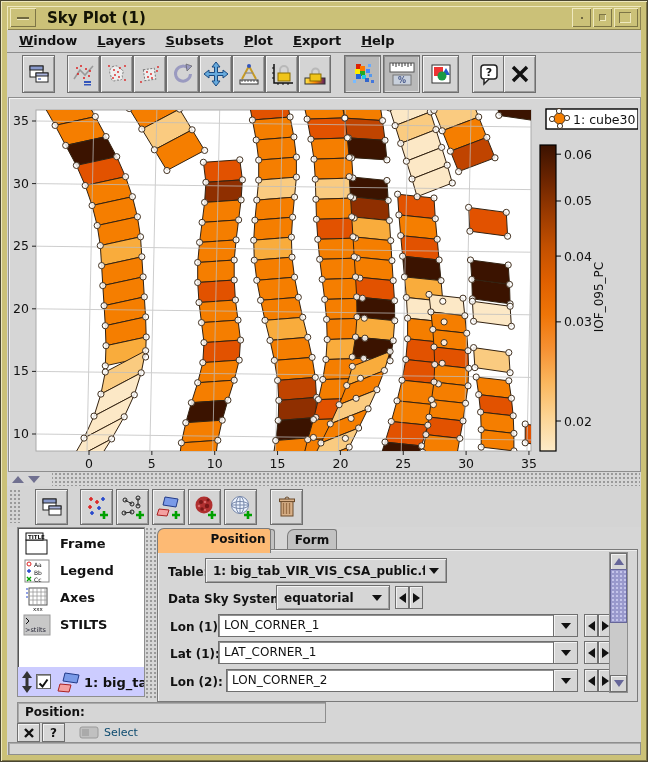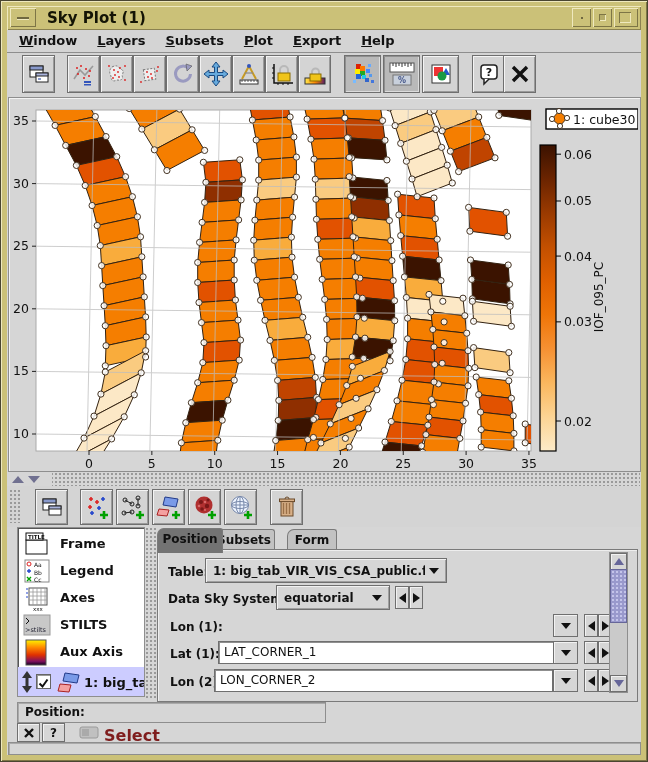--- a/index.html
+++ b/index.html
@@ -36,21 +36,21 @@
   .grip{left:2px;top:459px;width:13px;height:34px;background-image:radial-gradient(#9a9a9a 1px,transparent 1.2px);background-size:4px 4px;}
   .vsplit{left:138px;top:497px;width:11px;height:173px;background-image:radial-gradient(#9a9a9a 1px,transparent 1.2px);background-size:4px 4px;}
   
   .layer-list{left:10px;top:497px;width:126px;height:168px;background:#fff;border:1px solid #8e8e8e;box-shadow:inset 1px 1px 0 #555;overflow:hidden;}
   .layer-row{position:absolute;left:0;width:126px;height:27px;}
   .layer-row .lbl{position:absolute;left:42px;top:6px;font-size:13px;font-weight:bold;color:#111;white-space:nowrap;}
   .layer-row.sel{background:#CCCCFF;height:30px;}
   
   .tab{position:absolute;top:499px;height:19px;background:#c2c2c2;border:1px solid #7a7a7a;border-bottom:none;
        border-radius:7px 3px 0 0;font-size:12px;font-weight:bold;color:#111;text-align:center;padding-top:3px;}
-  .tab.sel{background:#737373;height:21px;top:498px;z-index:3;}
+  .tab.sel{background:#fdba74;height:21px;top:498px;z-index:3;padding-left:48px;}
   .tabpanel{left:150px;top:519px;width:479px;height:151px;background:#D6D6D6;border:1px solid #7a7a7a;box-shadow:inset 1px 1px 0 #eee;}
   
   .flabel{position:absolute;font-size:12px;font-weight:bold;color:#111;}
   .combo{position:absolute;background:#D6D6D6;border:1px solid #6f6f6f;box-shadow:inset 1px 1px 0 #f2f2f2, inset -1px -1px 0 #9f9f9f;
          font-size:12px;font-weight:bold;color:#111;display:flex;align-items:center;}
   .combo .txt{padding-left:7px;flex:1;white-space:nowrap;overflow:hidden;}
   .carret{width:0;height:0;border-left:5px solid transparent;border-right:5px solid transparent;border-top:6px solid #111;margin:0 7px 0 4px;}
   .field{position:absolute;background:#fff;border:1px solid #6f6f6f;box-shadow:inset 1px 1px 0 #8f8f8f;
          font-size:12px;color:#111;padding:3px 0 0 5px;white-space:nowrap;overflow:hidden;}
   .dropbtn{position:absolute;width:23px;background:#D6D6D6;border:1px solid #6f6f6f;box-shadow:inset 1px 1px 0 #f2f2f2;
@@ -65,21 +65,21 @@
   .sthumb{position:absolute;left:0;top:16px;width:15px;height:52px;background:#9999CC;border:1px solid #666699;
           background-image:radial-gradient(#c4c4ea 1px,transparent 1.2px);background-size:4px 4px;}
   .tri-u{width:0;height:0;border-left:5px solid transparent;border-right:5px solid transparent;border-bottom:7px solid #666699;}
   .tri-d{width:0;height:0;border-left:5px solid transparent;border-right:5px solid transparent;border-top:7px solid #666699;}
   
   .statusbox{position:absolute;top:672px;height:17px;background:#D6D6D6;border:1px solid #8e8e8e;box-shadow:inset 1px 1px 0 #aaa;
              font-size:12px;font-weight:bold;color:#111;padding:2px 0 0 7px;}
   .footbtn{position:absolute;top:693px;width:21px;height:17px;background:#D6D6D6;border:1px solid #6f6f6f;
            box-shadow:inset 1px 1px 0 #f2f2f2;display:flex;align-items:center;justify-content:center;
            font-size:12px;font-weight:bold;color:#111;}
-  .sel-label{position:absolute;top:696px;left:97px;font-size:16px;font-weight:bold;color:#7f1d1d;}
+  .sel-label{position:absolute;top:696px;left:97px;font-size:11px;font-weight:normal;color:#0c4a6e;}
   .bottomline{position:absolute;left:1px;top:712px;width:631px;height:11px;border:1px solid #8e8e8e;box-shadow:inset 1px 1px 0 #aaa;}
 </style>
 </head>
 <body>
 
 <div id="win">
 
   <div class="abs titlebar">
     <div class="abs ttl-btn" style="left:3px;top:2px;width:26px;height:19px;">
       <div class="abs" style="left:7px;top:9px;width:12px;height:2px;background:#6f6840;box-shadow:0 1px 0 #efe9be;"></div>
@@ -900,35 +900,20 @@
         <span class="lbl">Axes</span>
       </div>
       <div class="layer-row" style="top:83px;">
         <svg class="abs" style="left:5px;top:2px;" width="28" height="24" viewBox="0 0 28 24">
           <rect x="1" y="2" width="26" height="20" fill="#c8c8c8" stroke="#999"></rect>
           <path d="M3,5 l3,3 l-3,3" fill="none" stroke="#111"></path>
           <text x="2" y="19" font-size="6.5" fill="#223">&gt;stilts</text>
           </svg>
         <span class="lbl">STILTS</span>
       </div>
-      <div class="layer-row" style="top:110px;">
-        <svg class="abs" style="left:5px;top:1px;" width="28" height="27" viewBox="0 0 28 27">
-          <defs>
-              <linearGradient id="gaux" x1="0" y1="0" x2="0" y2="1">
-            <stop offset="0" stop-color="#fff200"></stop>
-                <stop offset="0.3" stop-color="#ff8800"></stop>
-                <stop offset="0.6" stop-color="#e03000"></stop>
-                <stop offset="0.85" stop-color="#801060"></stop>
-                <stop offset="1" stop-color="#100020"></stop>
-              </linearGradient>
-            </defs>
-          <rect x="3" y="1" width="20" height="25" fill="url(#gaux)" stroke="#555"></rect>
-          </svg>
-        <span class="lbl">Aux Axis</span>
-      </div>
       <div class="layer-row sel" style="top:139px;">
         <svg class="abs" style="left:3px;top:3px;" width="12" height="24" viewBox="0 0 12 24">
           <polygon points="6,1 11,8 1,8" fill="#333"></polygon>
             <rect x="4.5" y="8" width="3" height="8" fill="#333"></rect>
             <polygon points="6,23 11,16 1,16" fill="#333"></polygon>
           </svg>
         <span class="abs" style="left:18px;top:7px;width:13px;height:13px;background:#fff;border:1px solid #666;box-shadow:inset 1px 1px 0 #999;">
           <svg width="13" height="13" viewBox="0 0 13 13">
               <path d="M2.5,6.5 L5.5,9.5 L10.5,2.5" fill="none" stroke="#111" stroke-width="2"></path>
             </svg>
@@ -959,20 +944,21 @@
           <span class="carret"></span>
       </div>
       <div class="spin" style="left:237px;top:36px;height:21px;">
           <span class="tri-l"></span>
         </div>
       <div class="spin" style="left:251px;top:36px;height:21px;">
           <span class="tri-r"></span>
         </div>
 
       <div class="flabel" style="left:12px;top:70px;">Lon (1):</div>
+      <div class="field" style="left:60px;top:64px;width:332px;height:18px;">LON_CORNER_1</div>
       <div class="dropbtn" style="left:395px;top:64px;height:21px;">
           <span class="carret" style="margin:0"></span>
         </div>
       <div class="spin" style="left:426px;top:64px;height:21px;">
           <span class="tri-l"></span>
         </div>
       <div class="spin" style="left:440px;top:64px;height:21px;">
           <span class="tri-r"></span>
         </div>
 
@@ -982,21 +968,21 @@
           <span class="carret" style="margin:0"></span>
         </div>
       <div class="spin" style="left:426px;top:91px;height:21px;">
           <span class="tri-l"></span>
         </div>
       <div class="spin" style="left:440px;top:91px;height:21px;">
           <span class="tri-r"></span>
         </div>
 
       <div class="flabel" style="left:12px;top:125px;">Lon (2):</div>
-      <div class="field" style="left:56px;top:119px;width:332px;height:18px;">LON_CORNER_2</div>
+      <div class="field" style="left:68px;top:119px;width:332px;height:18px;">LON_CORNER_2</div>
       <div class="dropbtn" style="left:395px;top:119px;height:21px;">
           <span class="carret" style="margin:0"></span>
         </div>
       <div class="spin" style="left:426px;top:119px;height:21px;">
           <span class="tri-l"></span>
         </div>
       <div class="spin" style="left:440px;top:119px;height:21px;">
           <span class="tri-r"></span>
         </div>
     </div>

